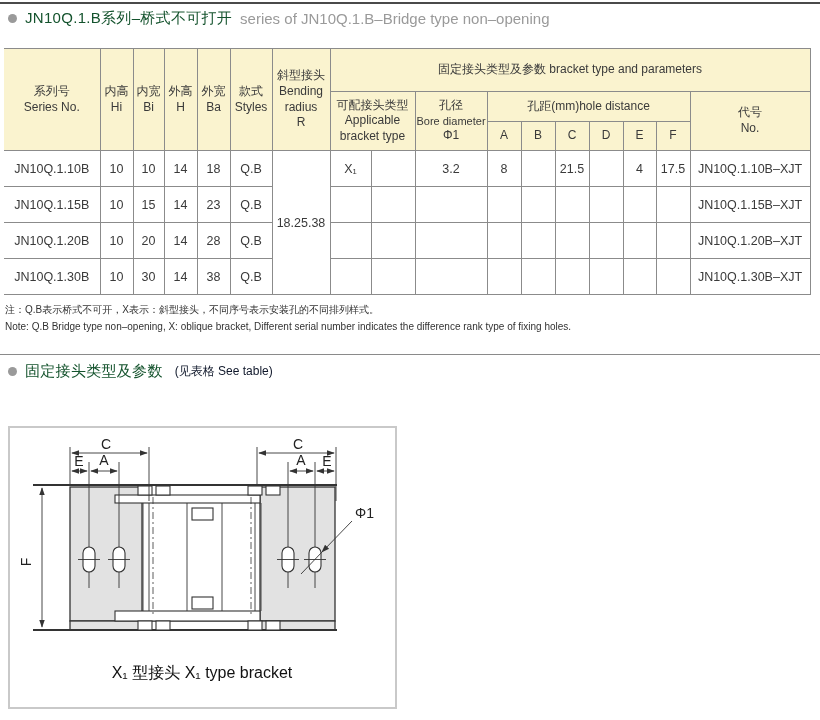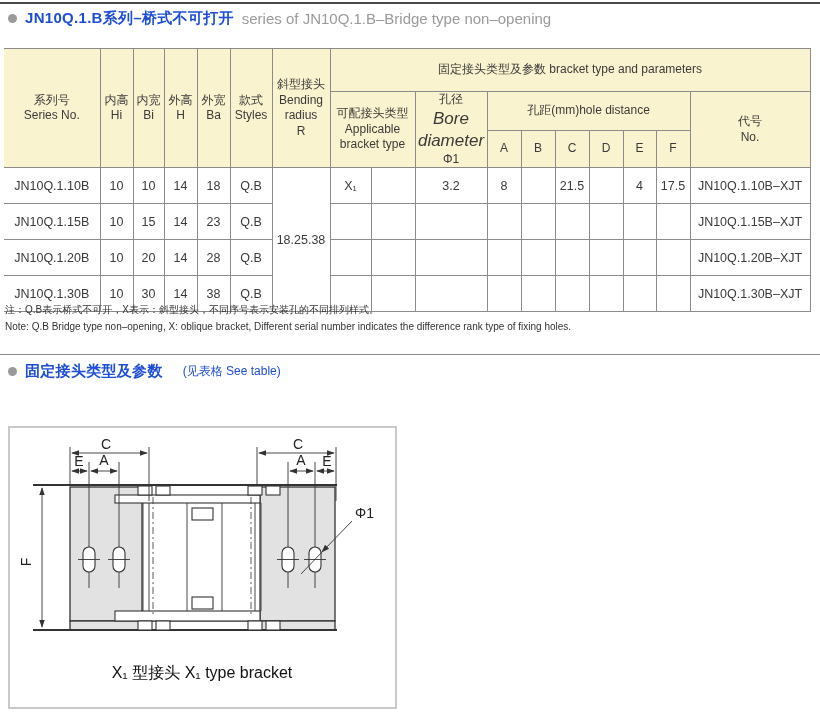--- a/index.html
+++ b/index.html
@@ -6,39 +6,39 @@
   .page {
     position:relative; width:820px; height:720px; background:#fff;
     font-family:"Liberation Sans", sans-serif; overflow:hidden;
   }
   .top-rule { position:absolute; top:2px; left:0; width:820px; height:2px; background:#4a4a4a; }
 
   .sec-title { position:absolute; display:flex; align-items:center; white-space:nowrap; }
   .sec1 { top:9px; left:8px; }
   .sec2 { top:362px; left:8px;justify-content:space-between; }
   .bullet { width:9px; height:9px; border-radius:50%; background:#9a9a9a; margin-right:8px; flex:none; }
-  .t-zh { font-size:15px; font-weight:bold; color:#1d4ed8; letter-spacing:0.3px; }
+  .t-zh { font-size:15px; font-weight:normal; color:#14532d; letter-spacing:0.3px; }
   .t-en { font-size:15px; color:#9a9a9a; margin-left:8px; }
-  .t-hint { font-size:12px; color:#1d4ed8; margin-left:20px; }
+  .t-hint { font-size:12px; color:#0f172a; margin-left:12px; }
 
   table.spec { position:absolute; top:48px; left:4px; border-collapse:collapse; table-layout:fixed; }
   table.spec th, table.spec td {
     border:1px solid #8b8b8b; padding:0; margin:0;
     text-align:center; vertical-align:middle; color:#3a3a3a; overflow:hidden;
   }
   table.spec th { background:#faf3cf; font-weight:normal; font-size:12px; line-height:1.3; }
   table.spec td { background:#fff; font-size:12.5px; }
   tr.hr1 th { height:42px; }
   tr.hr2 th { height:29px; }
   tr.hr3 th { height:28px; }
   tr.dr  td { height:35px; }
   .no-left { border-left:none !important; }
   td.al { text-align:left; padding-left:5px; }
   td.code { text-align:left; padding-left:4px; }
-  .small-en { font-size:17px;font-style:italic; }
+  .small-en { font-size:11px; }
 
   .notes { position:absolute; top:301px; left:5px; font-size:10px; color:#333; line-height:17px; }
 
   .divider { position:absolute; top:354px; left:0; width:820px; height:1px; background:#8a8a8a; }
 
   .diagram-box {
     position:absolute; top:426px; left:8px; width:385px; height:279px;
     border:2px solid #c9c9c9; background:#fff;
   }
   .diagram-box svg { display:block; width:100%; height:100%; }

